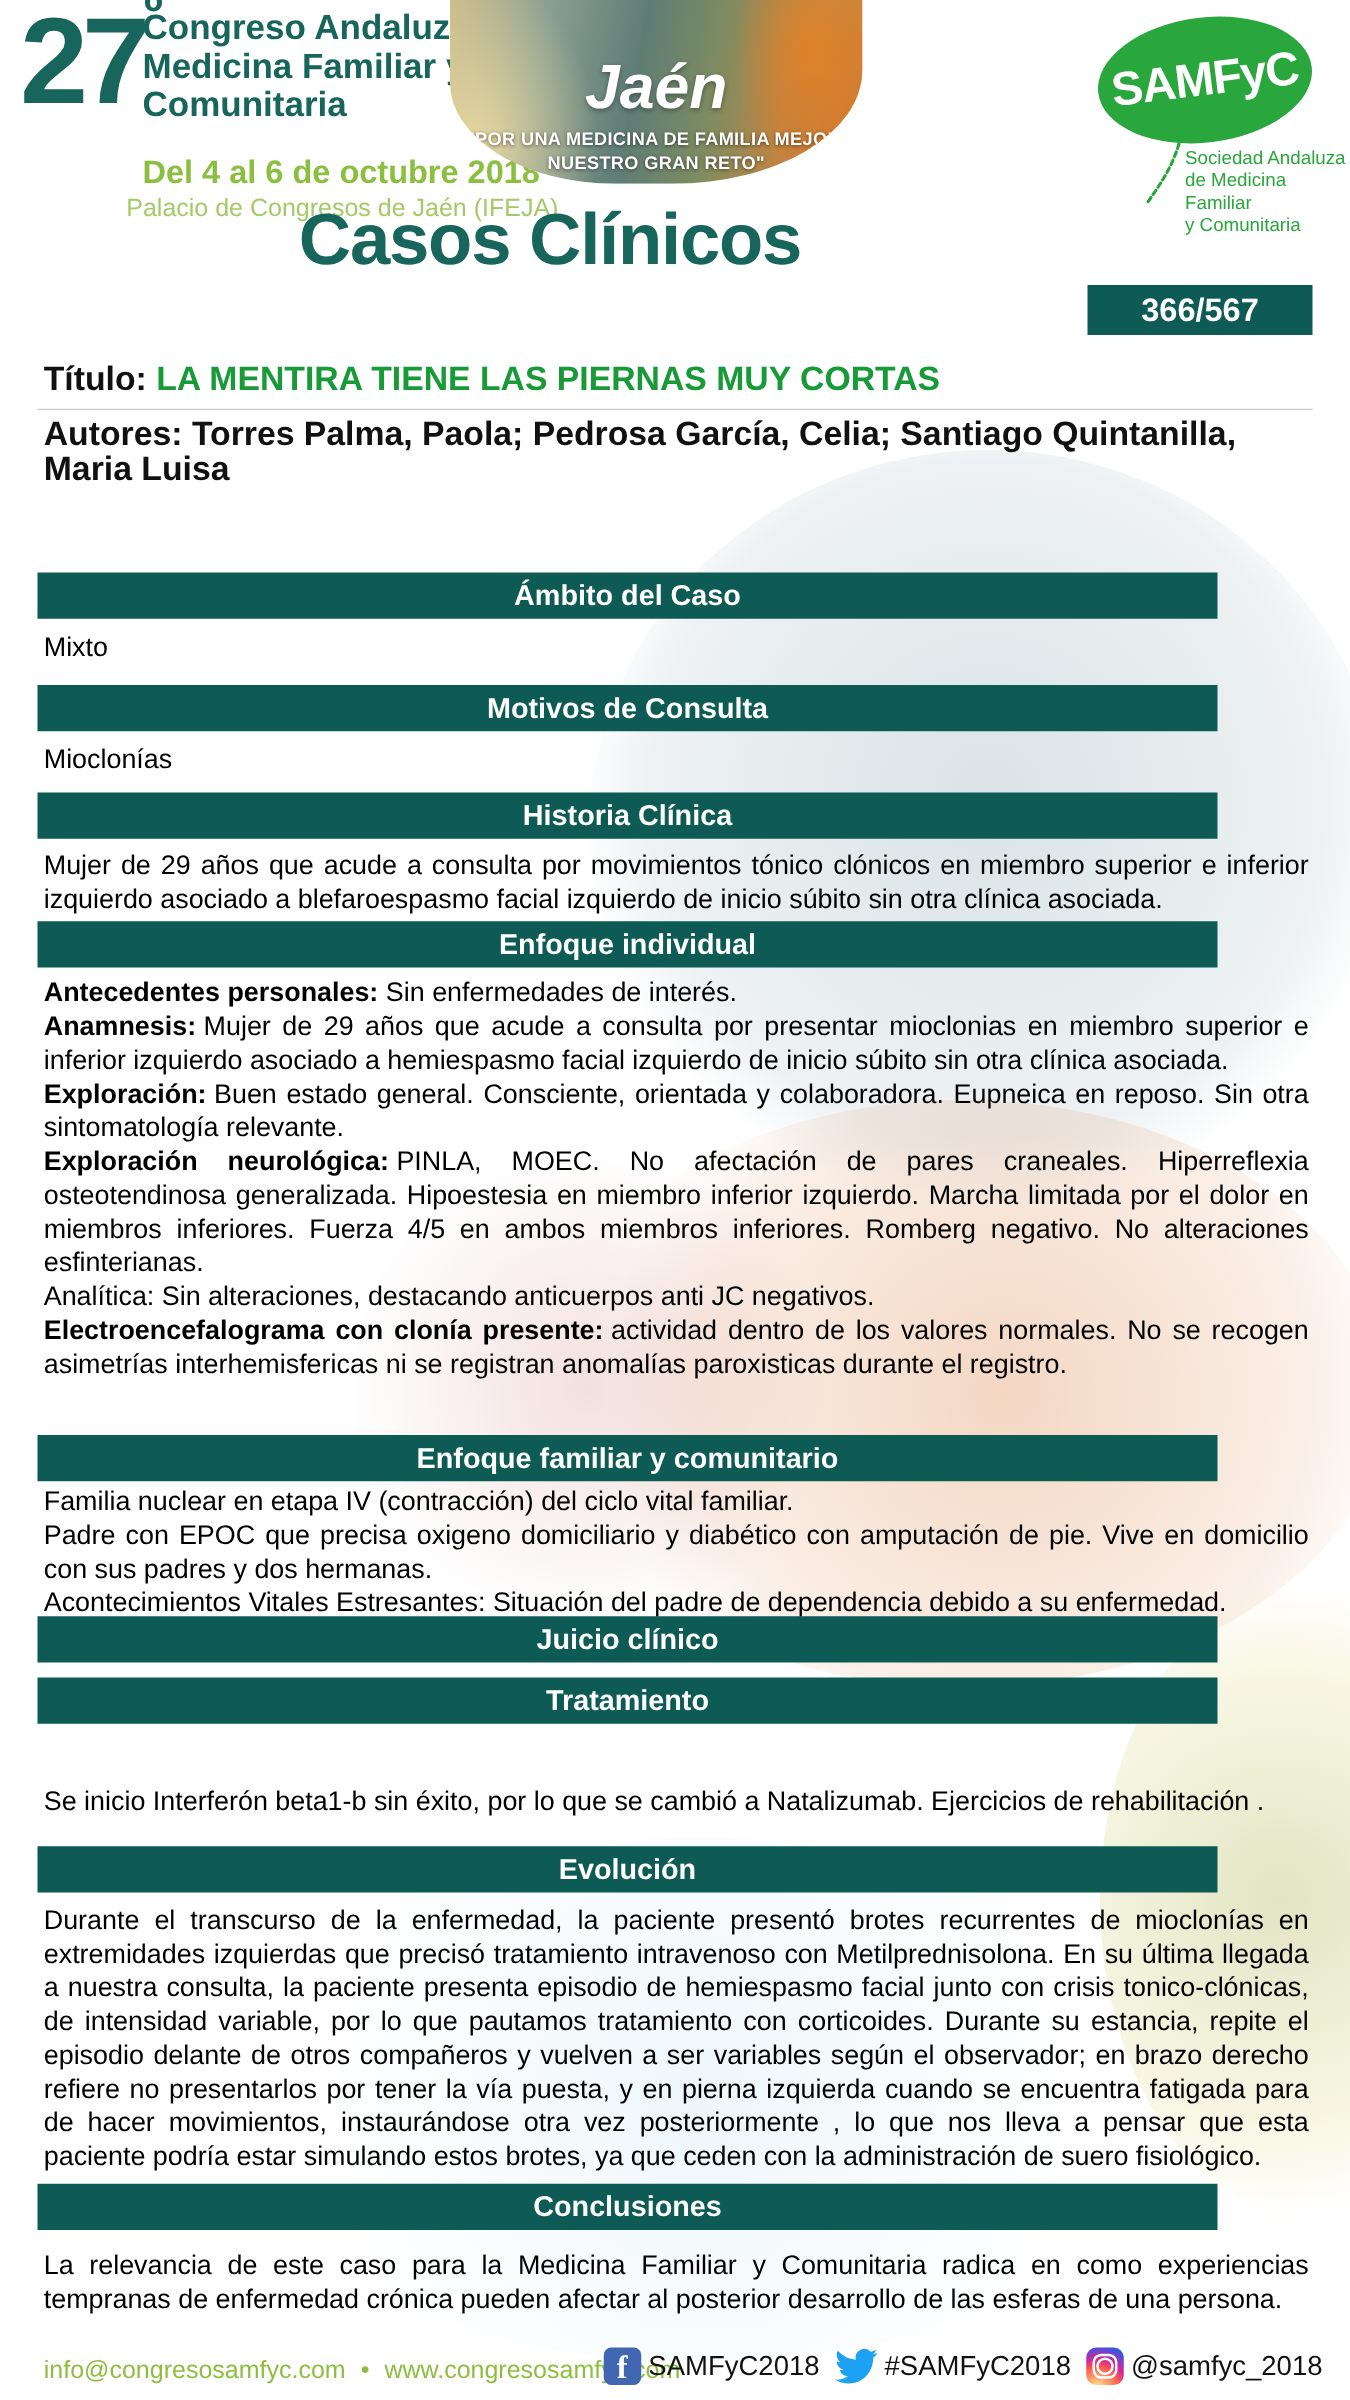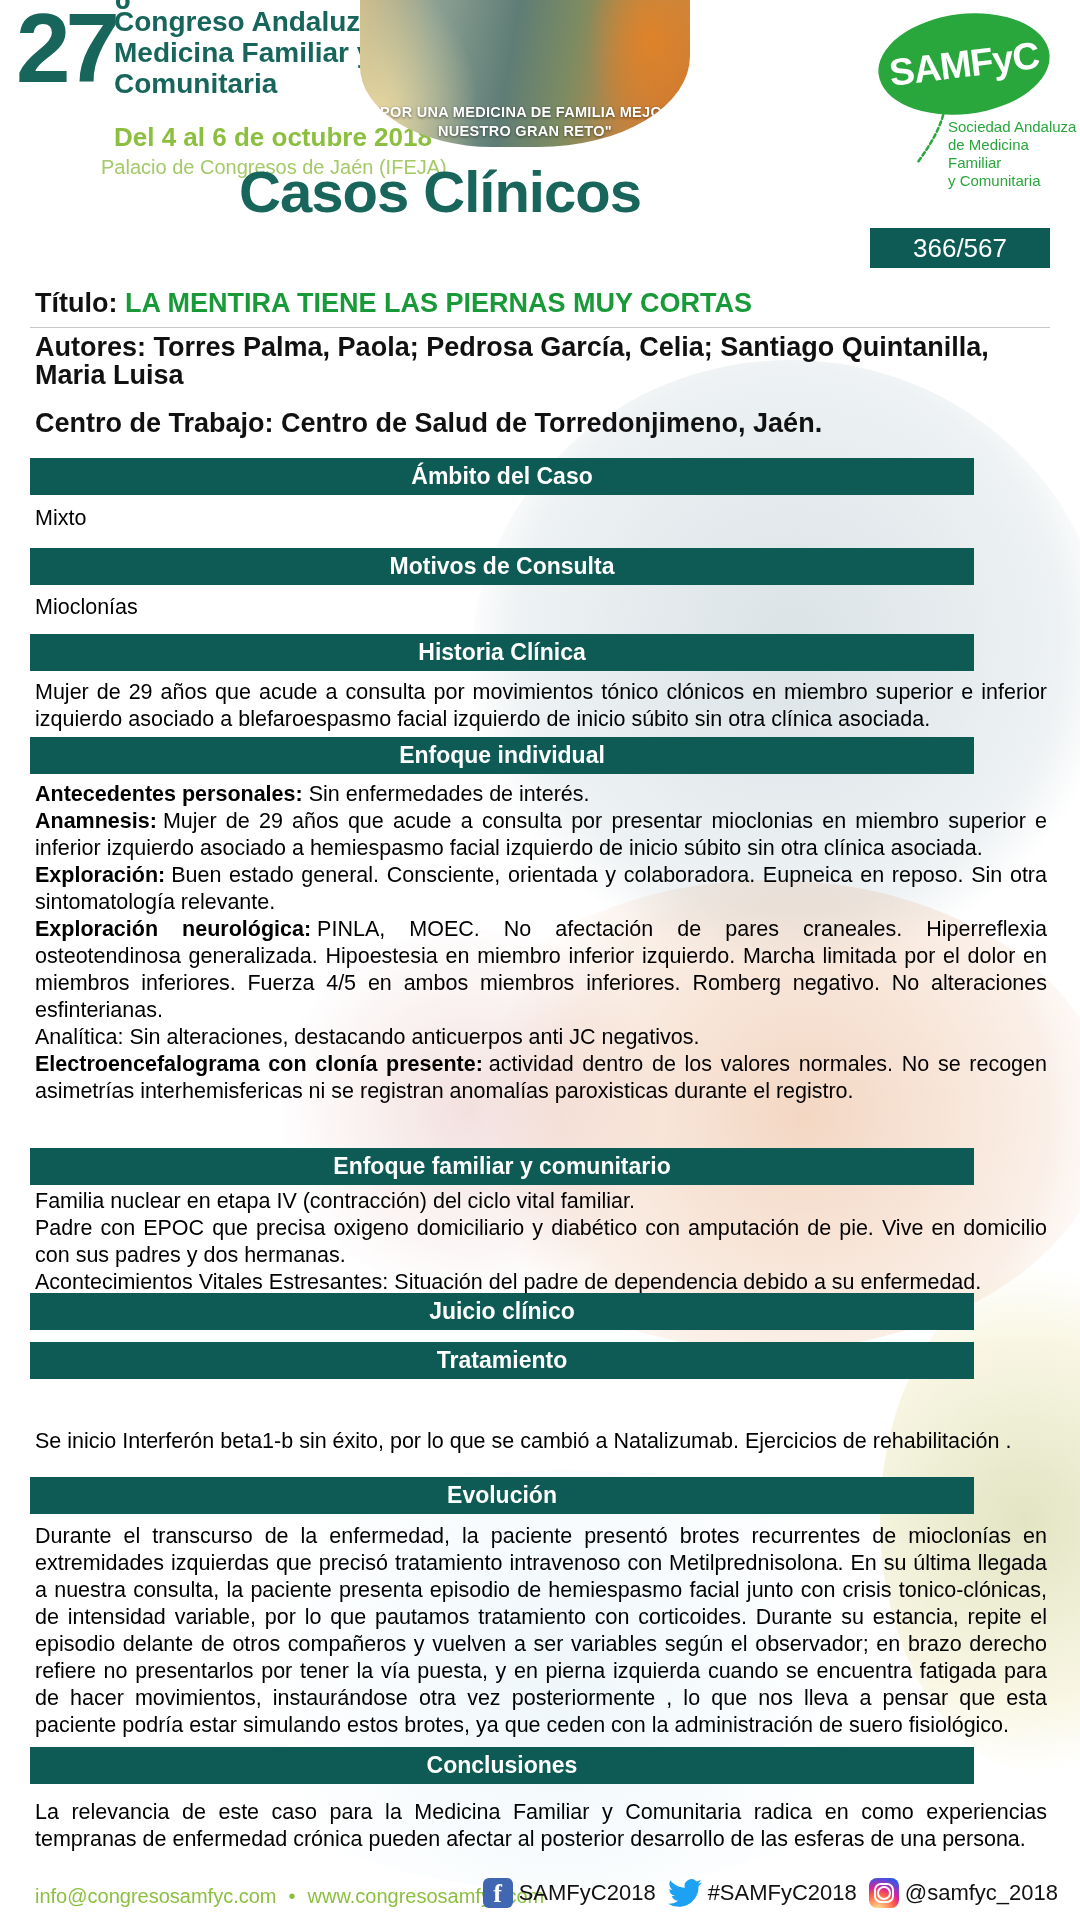--- a/index.html
+++ b/index.html
@@ -52,21 +52,21 @@
   .samfyc-ellipse{left:878px;top:14px;width:172px;height:100px;background:var(--samfyc-green);
     border-radius:50%;transform:rotate(-7deg);display:flex;align-items:center;justify-content:center;}
   .samfyc-ellipse span{color:#fff;font-size:38px;font-weight:bold;letter-spacing:-1px;}
   .samfyc-steth{left:900px;top:100px;}
   .samfyc-name{left:948px;top:118px;color:var(--samfyc-green);font-size:15px;line-height:18px;white-space:pre-line;}
 
   
   .doc-title{left:0;top:158px;width:880px;text-align:center;color:var(--teal-text);
     font-size:58px;font-weight:bold;letter-spacing:-1px;}
   .badge{right:30px;top:228px;width:180px;height:40px;background:var(--teal);color:#fff;
-    font-size:26px;font-weight:normal;display:flex;align-items:center;justify-content:center;}
+    font-size:26px;font-weight:bold;display:flex;align-items:center;justify-content:center;}
 
   
   .meta-titulo{left:35px;top:288px;width:1012px;font-size:27px;font-weight:bold;color:#111;}
   .meta-titulo .green{color:var(--green-bright);}
   .divider{left:30px;top:327px;width:1020px;height:1px;background:#c9c9c9;}
   .meta-autores{left:35px;top:333px;width:1012px;font-size:27px;font-weight:bold;color:#111;line-height:28px;}
   .meta-centro{left:35px;top:408px;width:1012px;font-size:27px;font-weight:bold;color:#111;}
 
   
   section .bar{position:absolute;z-index:1;left:30px;width:944px;height:37px;background:var(--teal);
@@ -111,20 +111,21 @@
   <div class="wm wm5"></div>
 
   <div class="z num27"><span>27</span><sup>º</sup></div>
   <div class="z congress-title">Congreso Andaluz de
 Medicina Familiar y
 Comunitaria</div>
   <div class="z dates">Del 4 al 6 de octubre 2018</div>
   <div class="z venue">Palacio de Congresos de Jaén (IFEJA)</div>
 
   <div class="z banner">
+    <div class="city">Jaén</div>
     <div class="slogan">"POR UNA MEDICINA DE FAMILIA MEJOR,
 NUESTRO GRAN RETO"</div>
   </div>
 
   <div class="z samfyc-ellipse">
     <span>SAMFyC</span>
   </div>
   <svg class="z samfyc-steth" width="60" height="70" viewBox="0 0 60 70">
     <path d="M45 8 C40 30 30 45 18 62" stroke="#29a63c" stroke-width="2.5" fill="none" stroke-linecap="round" stroke-dasharray="4 3"></path>
   </svg>
@@ -136,24 +137,20 @@
   <div class="z badge">366/567</div>
 
   <div class="z meta-titulo">
     <span>Título:</span>
     <span class="green">LA MENTIRA TIENE LAS PIERNAS MUY CORTAS</span>
   </div>
   <div class="z divider"></div>
   <div class="z meta-autores">
     <span>Autores:</span>
     <span>Torres Palma, Paola; Pedrosa García, Celia; Santiago Quintanilla, Maria Luisa</span>
-  </div>
-  <div class="z meta-centro">
-    <span>Centro de Trabajo:</span>
-    <span>Centro de Salud de Torredonjimeno, Jaén.</span>
   </div>
 
   <div id="sections">
       <section>
         <div class="bar">
           <span>Ámbito del Caso</span>
         </div>
         <div class="body">
           <p><span>Mixto</span></p>
         </div>

